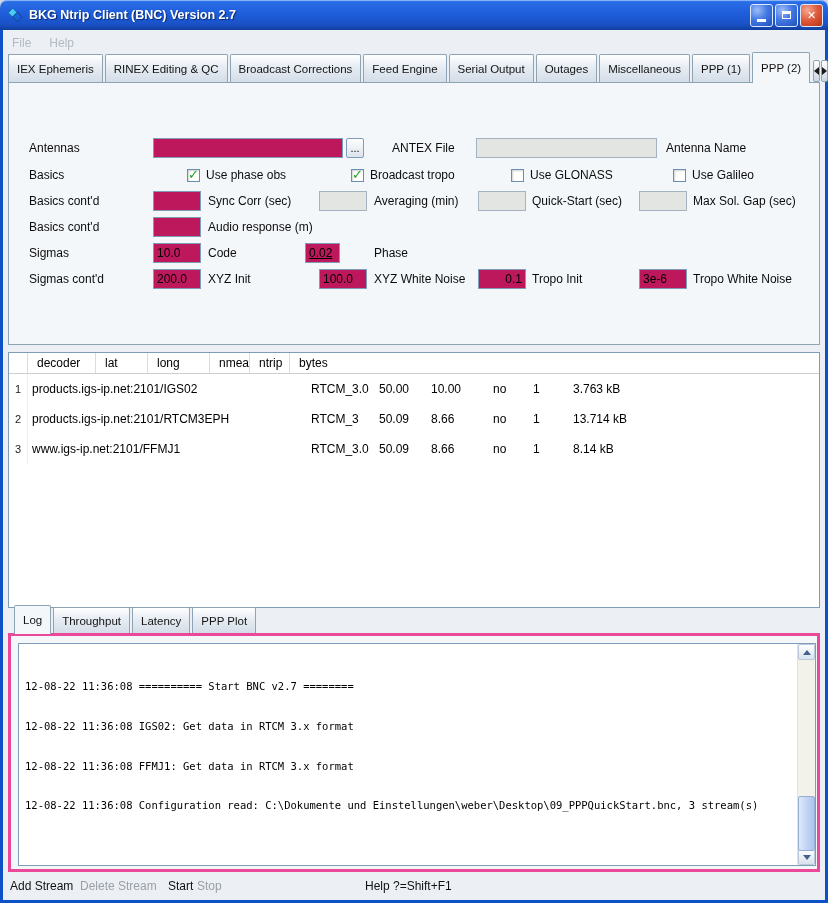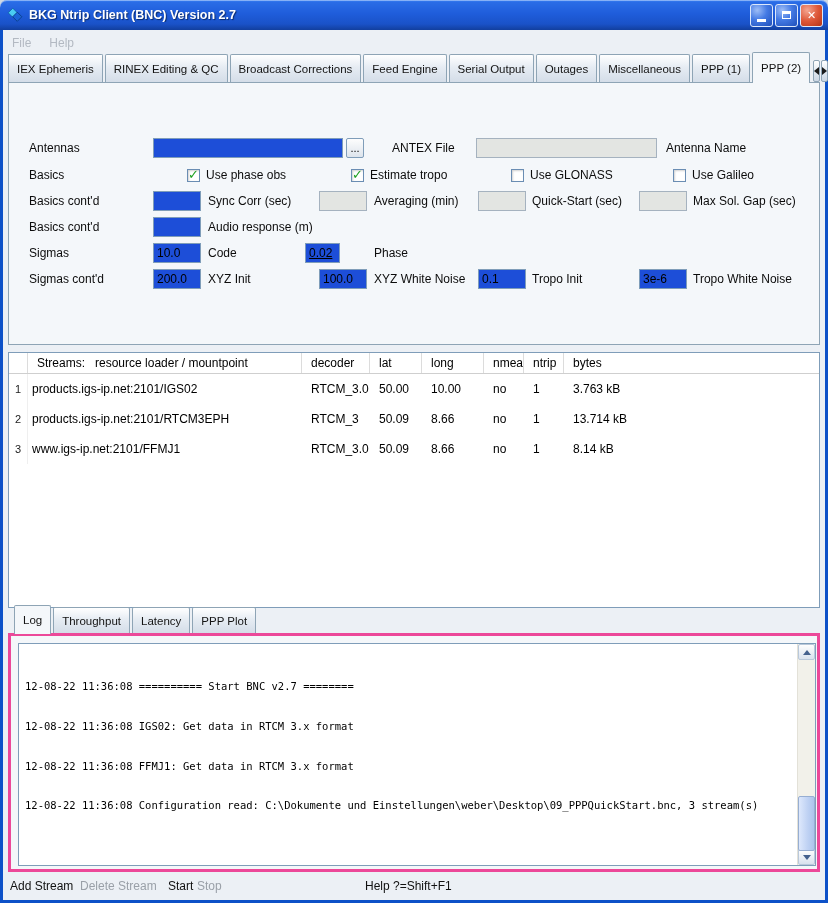--- a/index.html
+++ b/index.html
@@ -23,21 +23,21 @@
   .tab{height:19px;padding:4px 8px;border:1px solid #8ea4b5;border-bottom:none;border-radius:2px 2px 0 0;background:linear-gradient(#ffffff,#e6ecf3 45%,#d4dde8);display:flex;align-items:center;margin-right:2px;font-size:11.5px;white-space:nowrap;color:#141414;}
   .tab.clip{border-top-left-radius:0;}
   .tab.active{height:22px;background:#f4f7fa;margin-bottom:-1px;z-index:3;position:relative;font-size:11.5px;}
   .tab-spacer{flex:1;}
   .tab-arrow{width:17px;height:20px;border:1px solid #8ea4b5;border-radius:2px;background:linear-gradient(#ffffff,#e2e9f1 50%,#ccd7e4);display:flex;align-items:center;justify-content:center;margin-left:1px;}
   .tri-left{width:0;height:0;border-top:4px solid transparent;border-bottom:4px solid transparent;border-right:5px solid #1a1a1a;}
   .tri-right{width:0;height:0;border-top:4px solid transparent;border-bottom:4px solid transparent;border-left:5px solid #1a1a1a;}
   
   .pane1{margin:0 5px;height:263px;border:1px solid #8ea4b5;background:#f4f7fa;position:relative;box-sizing:border-box;}
   .lbl{position:absolute;height:20px;line-height:20px;font-size:12px;color:#0c0c0c;white-space:nowrap;}
-  .xp-input{position:absolute;height:20px;border:1px solid #7f9db9;background:#1d4ed8;font-family:"Liberation Sans",sans-serif;font-size:12px;padding:0 3px;box-sizing:border-box;outline:none;}
+  .xp-input{position:absolute;height:20px;border:1px solid #7f9db9;background:#be185d;font-family:"Liberation Sans",sans-serif;font-size:12px;padding:0 3px;box-sizing:border-box;outline:none;}
   .xp-input.disabled{background:#e3e5e2;border-color:#a5b2bf;}
   .browse-btn{position:absolute;width:18px;height:20px;border:1px solid #7f9db9;border-radius:2px;background:linear-gradient(#fdfdfd,#dde4ec);font-size:11px;line-height:10px;text-align:center;padding:0;font-family:"Liberation Sans",sans-serif;}
   .xp-check{position:absolute;width:13px;height:13px;background:#fff;border:1px solid #6a8db3;box-shadow:inset 1px 1px 2px rgba(0,0,0,.18);box-sizing:border-box;}
   .xp-check[data-checked="true"]::after{content:"\2713";position:absolute;left:0px;top:-3px;color:#1ea021;font-size:13px;font-weight:bold;}
   
   .streams{margin:7px 5px 0 5px;height:256px;border:1px solid #7f9db9;background:#fff;box-sizing:border-box;overflow:hidden;}
   .s-header{display:flex;height:20px;border-bottom:1px solid #cfcfcf;align-items:stretch;font-size:12px;}
   .s-corner{width:18px;border-right:1px solid #dcdcdc;}
   .s-h{display:flex;align-items:center;padding-left:9px;border-right:1px solid #dcdcdc;box-sizing:border-box;white-space:pre;}
   .s-row{display:flex;height:30px;align-items:stretch;font-size:12px;}
@@ -136,21 +136,21 @@
       <input class="xp-input" style="left: 144px; top: 55px; width: 190px;" value="">
       <button class="browse-btn" style="left:337px;top:55px;">...</button>
       <span class="lbl" style="left:383px;top:55px;">ANTEX File</span>
       <input class="xp-input disabled" style="left: 467px; top: 55px; width: 181px;" value="">
       <span class="lbl" style="left:657px;top:55px;">Antenna Name</span>
 
       <span class="lbl" style="left:20px;top:82px;">Basics</span>
       <span class="xp-check" style="left:178px;top:86px;" data-checked="true"></span>
       <span class="lbl" style="left:197px;top:82px;">Use phase obs</span>
       <span class="xp-check" style="left:342px;top:86px;" data-checked="true"></span>
-      <span class="lbl" style="left:361px;top:82px;">Estimate tropo</span>
+      <span class="lbl" style="left:361px;top:82px;">Broadcast tropo</span>
       <span class="xp-check" style="left:502px;top:86px;" data-checked="false"></span>
       <span class="lbl" style="left:521px;top:82px;">Use GLONASS</span>
       <span class="xp-check" style="left:664px;top:86px;" data-checked="false"></span>
       <span class="lbl" style="left:683px;top:82px;">Use Galileo</span>
 
       <span class="lbl" style="left:20px;top:108px;">Basics cont'd</span>
       <input class="xp-input" style="left: 144px; top: 108px; width: 48px;" value="">
       <span class="lbl" style="left:199px;top:108px;">Sync Corr (sec)</span>
       <input class="xp-input disabled" style="left: 310px; top: 108px; width: 48px;" value="">
       <span class="lbl" style="left:365px;top:108px;">Averaging (min)</span>
@@ -167,30 +167,29 @@
       <input class="xp-input" style="left: 144px; top: 160px; width: 48px;" value="10.0">
       <span class="lbl" style="left:199px;top:160px;">Code</span>
       <input class="xp-input" style="left: 296px; top: 160px; width: 35px; text-decoration: underline;" value="0.02">
       <span class="lbl" style="left:365px;top:160px;">Phase</span>
 
       <span class="lbl" style="left:20px;top:186px;">Sigmas cont'd</span>
       <input class="xp-input" style="left: 144px; top: 186px; width: 48px;" value="200.0">
       <span class="lbl" style="left:199px;top:186px;">XYZ Init</span>
       <input class="xp-input" style="left: 310px; top: 186px; width: 48px;" value="100.0">
       <span class="lbl" style="left:365px;top:186px;">XYZ White Noise</span>
-      <input class="xp-input" style="left: 469px; top: 186px; width: 48px;" value="0.1">
+      <input class="xp-input" style="left: 469px; top: 186px; width: 48px; text-align: right;" value="0.1">
       <span class="lbl" style="left:523px;top:186px;">Tropo Init</span>
       <input class="xp-input" style="left: 630px; top: 186px; width: 48px;" value="3e-6">
       <span class="lbl" style="left:684px;top:186px;">Tropo White Noise</span>
     </div>
 
     <div class="streams">
       <div class="s-header">
         <div class="s-corner"></div>
-        <div class="s-h c1" style="padding-left:9px;">Streams:   resource loader / mountpoint</div>
         <div class="s-h c2">decoder</div>
         <div class="s-h c3">lat</div>
         <div class="s-h c4">long</div>
         <div class="s-h c5">nmea</div>
         <div class="s-h c6">ntrip</div>
         <div class="s-h c7">bytes</div>
       </div>
       <div class="s-row">
         <div class="s-gutter">1</div>
         <div class="s-c c1 body">products.igs-ip.net:2101/IGS02</div>

